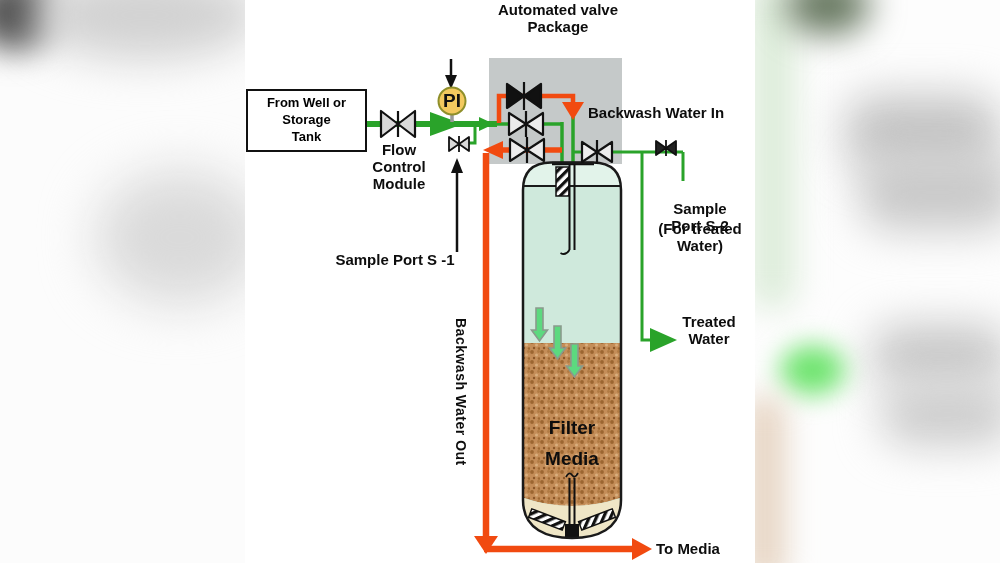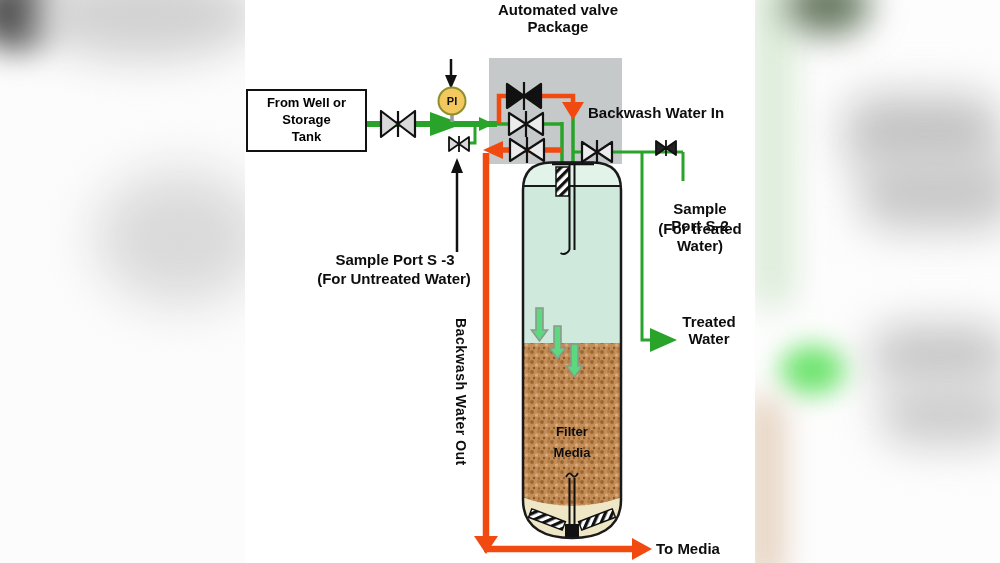--- a/index.html
+++ b/index.html
@@ -12,21 +12,21 @@
   .panel{position:absolute;left:245px;top:0;width:510px;height:563px;background:#ffffff;}
   svg.diagram{position:absolute;left:0;top:0;width:1000px;height:563px;}
   .lbl{position:absolute;font-weight:bold;color:#0d0d0d;white-space:pre-line;text-align:center;
        line-height:1.14;font-size:15px;z-index:5;}
   .cx{transform:translateX(-50%);}
   .vert{writing-mode:vertical-rl;white-space:nowrap;font-size:14px;letter-spacing:.5px;}
   .srcbox{position:absolute;left:246px;top:89px;width:117px;height:59px;background:#fff;
           border:2.5px solid #111;display:flex;align-items:center;justify-content:center;
           font-weight:bold;font-size:13px;line-height:1.3;text-align:center;white-space:pre-line;z-index:5;}
   .gaugetag{position:absolute;left:452px;top:101px;transform:translate(-50%,-50%);
-            font-weight:bold;font-size:11px;color:#111;z-index:6;}
+            font-weight:bold;font-size:19px;color:#111;z-index:6;}
 </style>
 </head>
 <body>
 
 <div class="screen">
 
   <div class="strip left">
     <div class="blob" style="left:-25px;top:-25px;width:80px;height:75px;background:#4e4e4e;filter:blur(16px);"></div>
     <div class="blob" style="left:30px;top:-30px;width:230px;height:90px;background:#d2d2d2;filter:blur(22px);"></div>
     <div class="blob" style="left:95px;top:170px;width:170px;height:135px;background:#dadada;filter:blur(26px);"></div>
@@ -159,27 +159,29 @@
       <circle cx="452" cy="101" r="13.5" fill="#f3c95f" stroke="#8f8f2a" stroke-width="2"></circle>
     </g>
   </svg>
 
   <div class="lbl cx" style="left:558px;top:1px;">Automated valve
 Package</div>
   <div class="gaugetag">PI</div>
   <div class="srcbox">From Well or
 Storage
 Tank</div>
+  <div class="lbl cx" style="left:399px;top:141px;">Flow
+Control
+Module</div>
   <div class="lbl" style="left:588px;top:104px;">Backwash Water In</div>
   <div class="lbl cx" style="left:700px;top:200px;">Sample
 Port S-2</div>
   <div class="lbl cx" style="left:700px;top:220px;">(For treated
 Water)</div>
-  <div class="lbl cx" style="left:395px;top:251px;">Sample Port S -3</div>
-  <div class="lbl cx" style="left:394px;top:270px;">(For Untreated Water)</div>
+  <div class="lbl cx" style="left:395px;top:251px;">Sample Port S -1</div>
   <div class="lbl vert" style="left:452px;top:307px;height:170px;">Backwash Water Out</div>
-  <div class="lbl cx" style="left:572px;top:412px;font-size:13px;line-height:1.65;margin-top:9px;">Filter
+  <div class="lbl cx" style="left:572px;top:412px;font-size:19px;line-height:1.65;">Filter
 Media</div>
   <div class="lbl cx" style="left:709px;top:313px;">Treated
 Water</div>
   <div class="lbl" style="left:656px;top:540px;">To Media</div>
 
 </div>
 
 </body></html>

